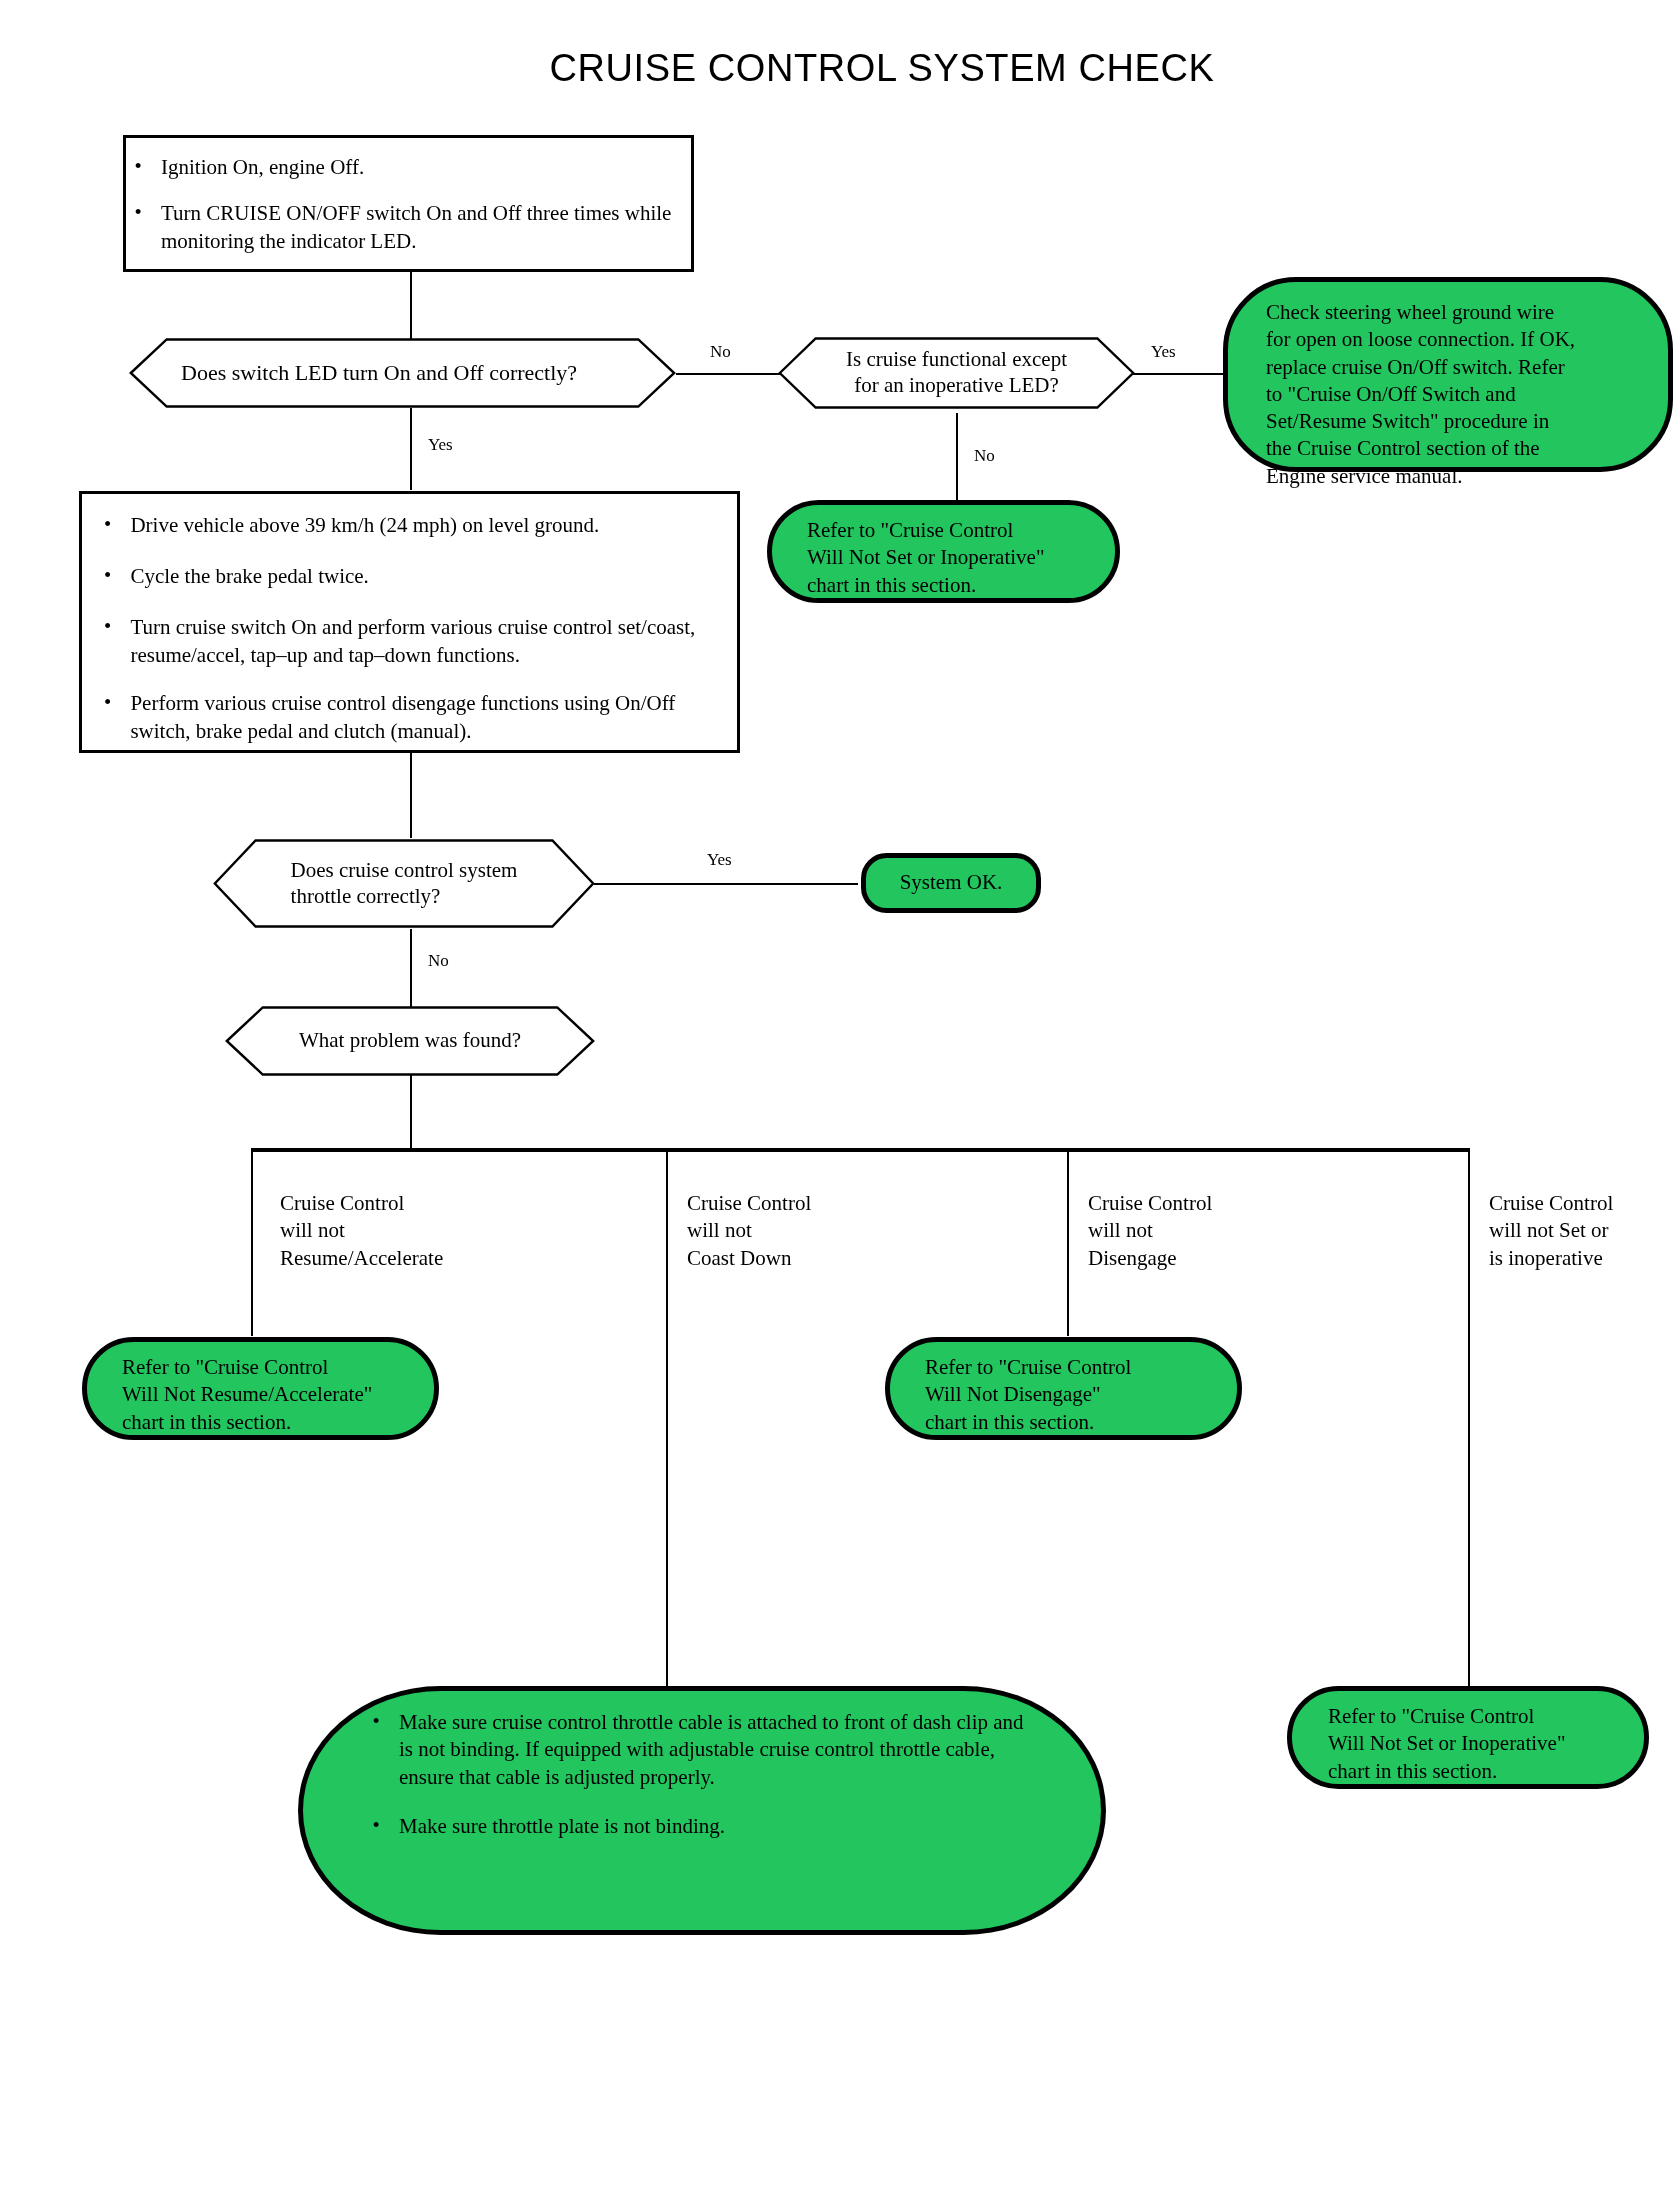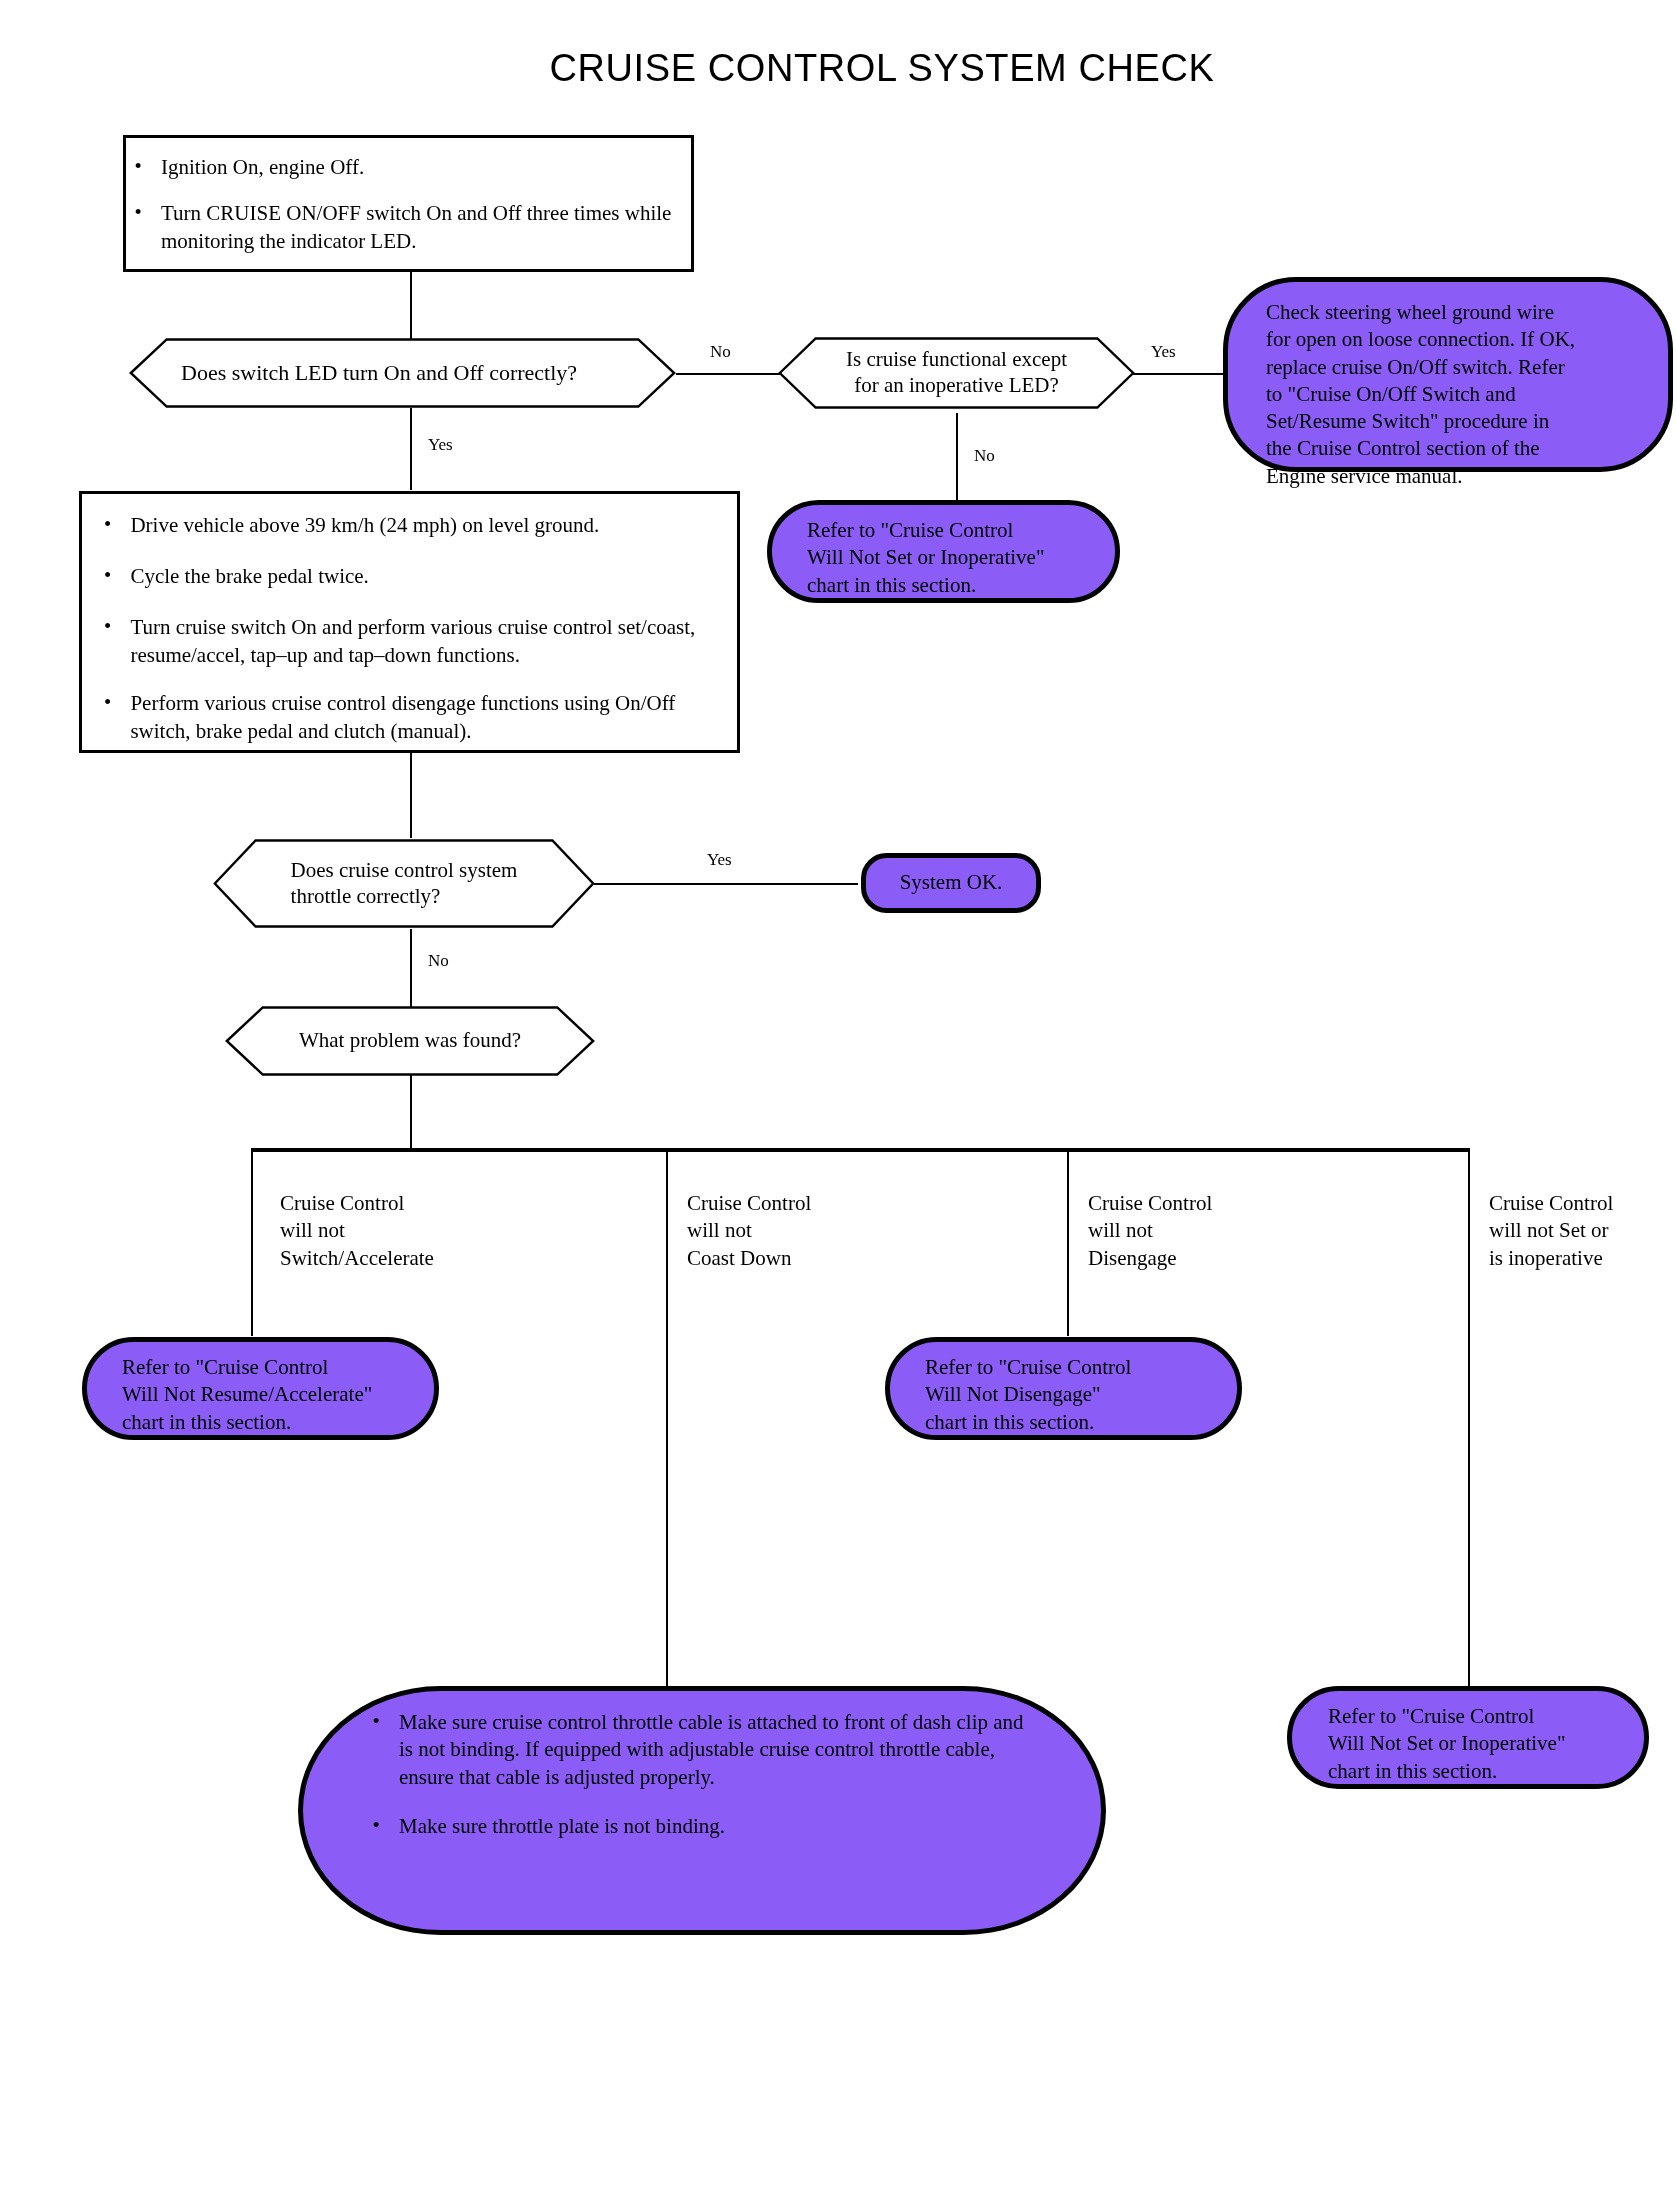--- a/index.html
+++ b/index.html
@@ -22,21 +22,21 @@
   .hex{background:transparent;}
   .hex svg{position:absolute;left:0;top:0;}
   .hex .hextext{
     position:absolute;left:0;top:0;width:100%;height:100%;
     display:flex;align-items:center;justify-content:center;
     text-align:center;line-height:1.22;
   }
   .hex.lefttext .hextext{justify-content:flex-start;padding-left:52px;text-align:left;}
 
   
-  .round{background:#8b5cf6;border:5.5px solid #000;}
+  .round{background:#22c55e;border:5.5px solid #000;}
 
   
   .txt{line-height:1.33;font-size:21px;}
   .bulletlist{list-style:none;margin:0;padding:0;}
   .bulletlist li{position:relative;padding-left:35px;margin:0;}
   .bulletlist li .bul{position:absolute;left:8.5px;top:-1.2px;font-size:20.7px;line-height:1.33;}
 
   
   .elabel{font-size:17px;line-height:1;}
 
@@ -184,21 +184,21 @@
       <polygon points="3,59 62,4 546,4 605,59 546,114 62,114" fill="#fff" stroke="#000" stroke-width="4"></polygon>
     </svg>
     <div class="hextext txt" style="font-size:21px;">
       <span>What problem was found?</span>
     </div>
   </div>
 
   <div class="abs txt" style="left:236px;top:1190px;width:231px;font-size:21px;line-height:1.30;">
     <div>Cruise Control</div>
     <div class="bold">will not</div>
-    <div>Switch/Accelerate</div>
+    <div>Resume/Accelerate</div>
   </div>
 
   <div class="abs txt" style="left:643px;top:1190px;width:231px;font-size:21px;line-height:1.30;">
     <div>Cruise Control</div>
     <div class="bold">will not</div>
     <div>Coast Down</div>
   </div>
 
   <div class="abs txt" style="left:1044px;top:1190px;width:231px;font-size:21px;line-height:1.30;">
     <div>Cruise Control</div>

